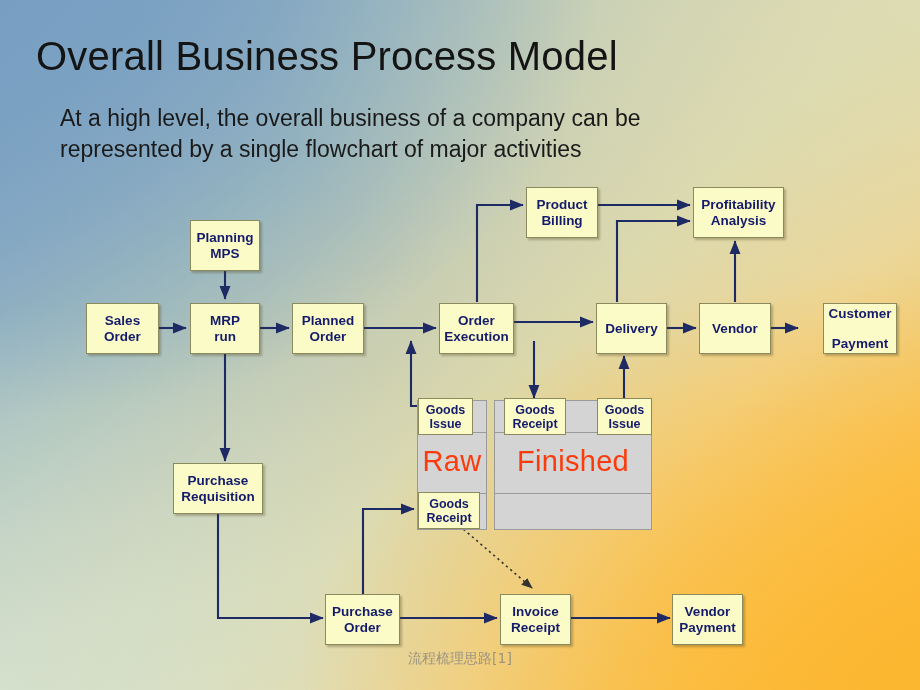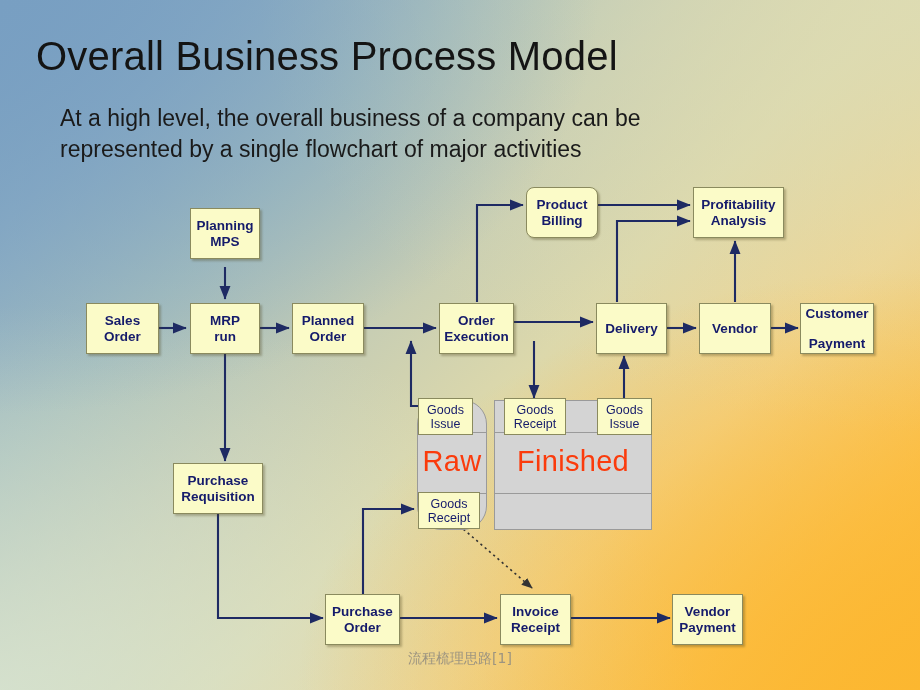--- a/index.html
+++ b/index.html
@@ -108,21 +108,21 @@
   }
   .node span { display: block; }
 
   
   .tag {
     position: absolute;
     box-sizing: border-box;
     background: #fbfbc8;
     border: 1px solid #8a8a5e;
     color: #151b6b;
-    font-weight: normal;
+    font-weight: bold;
     font-size: 12.5px;
     line-height: 14px;
     display: flex;
     flex-direction: column;
     align-items: center;
     justify-content: center;
     text-align: center;
     z-index: 6;
     white-space: nowrap;
   }
@@ -230,21 +230,21 @@
       <path d="M363,594 L363,509 L414,509"></path>
 
       <path d="M400,618 L497,618"></path>
 
       <path d="M570,618 L670,618"></path>
     </g>
 
     <path d="M455,522 L532,588" stroke="#333333" stroke-width="1.6" fill="none" stroke-dasharray="2.2 3.4" marker-end="url(#ahd)"></path>
   </svg>
 
-  <div class="inventory" style="left:417px; top:400px; width:70px; height:130px;border-radius:24px;">
+  <div class="inventory" style="left:417px; top:400px; width:70px; height:130px;">
     <div class="inv-divider" style="top:31px;"></div>
     <div class="inv-divider" style="top:92px;"></div>
     <div class="inv-label" style="top:44px;">Raw</div>
   </div>
 
   <div class="inventory" style="left:494px; top:400px; width:158px; height:130px;">
     <div class="inv-divider" style="top:31px;"></div>
     <div class="inv-divider" style="top:92px;"></div>
     <div class="inv-label" style="top:44px;">Finished</div>
   </div>
@@ -267,59 +267,59 @@
   <div class="tag" style="left:597px; top:398px; width:55px; height:37px;">
     <span>Goods</span>
     <span>Issue</span>
   </div>
 
   <div class="node" style="left:86px; top:303px; width:73px; height:51px;">
     <span>Sales</span>
     <span>Order</span>
   </div>
 
-  <div class="node" style="left:190px; top:208px; width:70px; height:51px;">
+  <div class="node" style="left:190px; top:220px; width:70px; height:51px;">
     <span>Planning</span>
     <span>MPS</span>
   </div>
 
   <div class="node" style="left:190px; top:303px; width:70px; height:51px;">
     <span>MRP</span>
     <span>run</span>
   </div>
 
   <div class="node" style="left:292px; top:303px; width:72px; height:51px;">
     <span>Planned</span>
     <span>Order</span>
   </div>
 
   <div class="node" style="left:439px; top:303px; width:75px; height:51px;">
     <span>Order</span>
     <span>Execution</span>
   </div>
 
-  <div class="node" style="left:526px; top:187px; width:72px; height:51px;border-radius:8px;">
+  <div class="node" style="left:526px; top:187px; width:72px; height:51px;">
     <span>Product</span>
     <span>Billing</span>
   </div>
 
   <div class="node" style="left:693px; top:187px; width:91px; height:51px;">
     <span>Profitability</span>
     <span>Analysis</span>
   </div>
 
   <div class="node" style="left:596px; top:303px; width:71px; height:51px;">
     <span>Delivery</span>
   </div>
 
   <div class="node" style="left:699px; top:303px; width:72px; height:51px;">
     <span>Vendor</span>
   </div>
 
-  <div class="node" style="left:800px; top:303px; width:74px; height:51px;gap:15px;">
+  <div class="node" style="left:823px; top:303px; width:74px; height:51px;gap:15px;">
     <span>Customer</span>
     <span>Payment</span>
   </div>
 
   <div class="node" style="left:173px; top:463px; width:90px; height:51px;">
     <span>Purchase</span>
     <span>Requisition</span>
   </div>
 
   <div class="node" style="left:325px; top:594px; width:75px; height:51px;">

